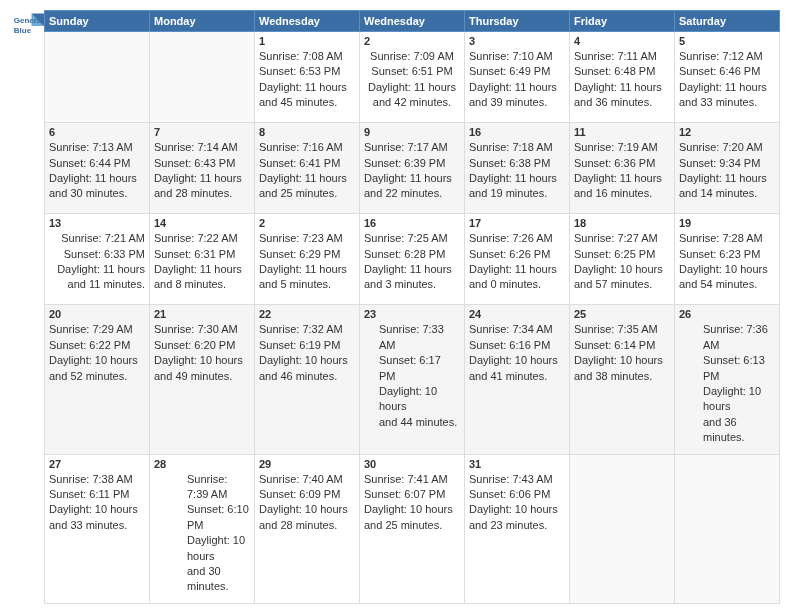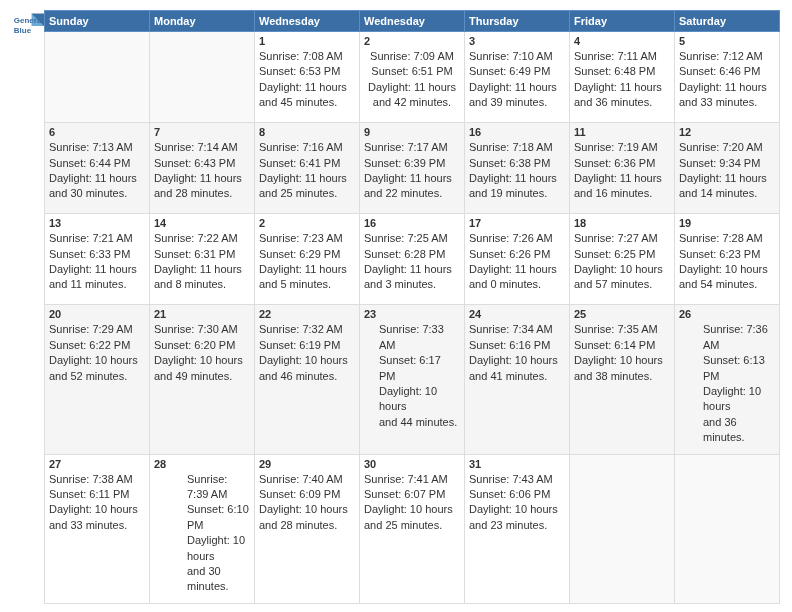--- a/index.html
+++ b/index.html
@@ -209,21 +209,21 @@
             <span class="day-num">12</span>
             <div class="day-info" style="white-space: pre-line;">Sunrise: 7:20 AM
 Sunset: 9:34 PM
 Daylight: 11 hours
 and 14 minutes.</div>
           </td>
         </tr>
         <tr>
           <td>
             <span class="day-num">13</span>
-            <div class="day-info" style="white-space: pre-line;">Sunrise: 7:21 AM
+            <div class="day-info" style="white-space: pre-line; text-align: right;">Sunrise: 7:21 AM
 Sunset: 6:33 PM
 Daylight: 11 hours
 and 11 minutes.</div>
           </td>
           <td>
             <span class="day-num">14</span>
             <div class="day-info" style="white-space: pre-line;">Sunrise: 7:22 AM
 Sunset: 6:31 PM
 Daylight: 11 hours
 and 8 minutes.</div>

